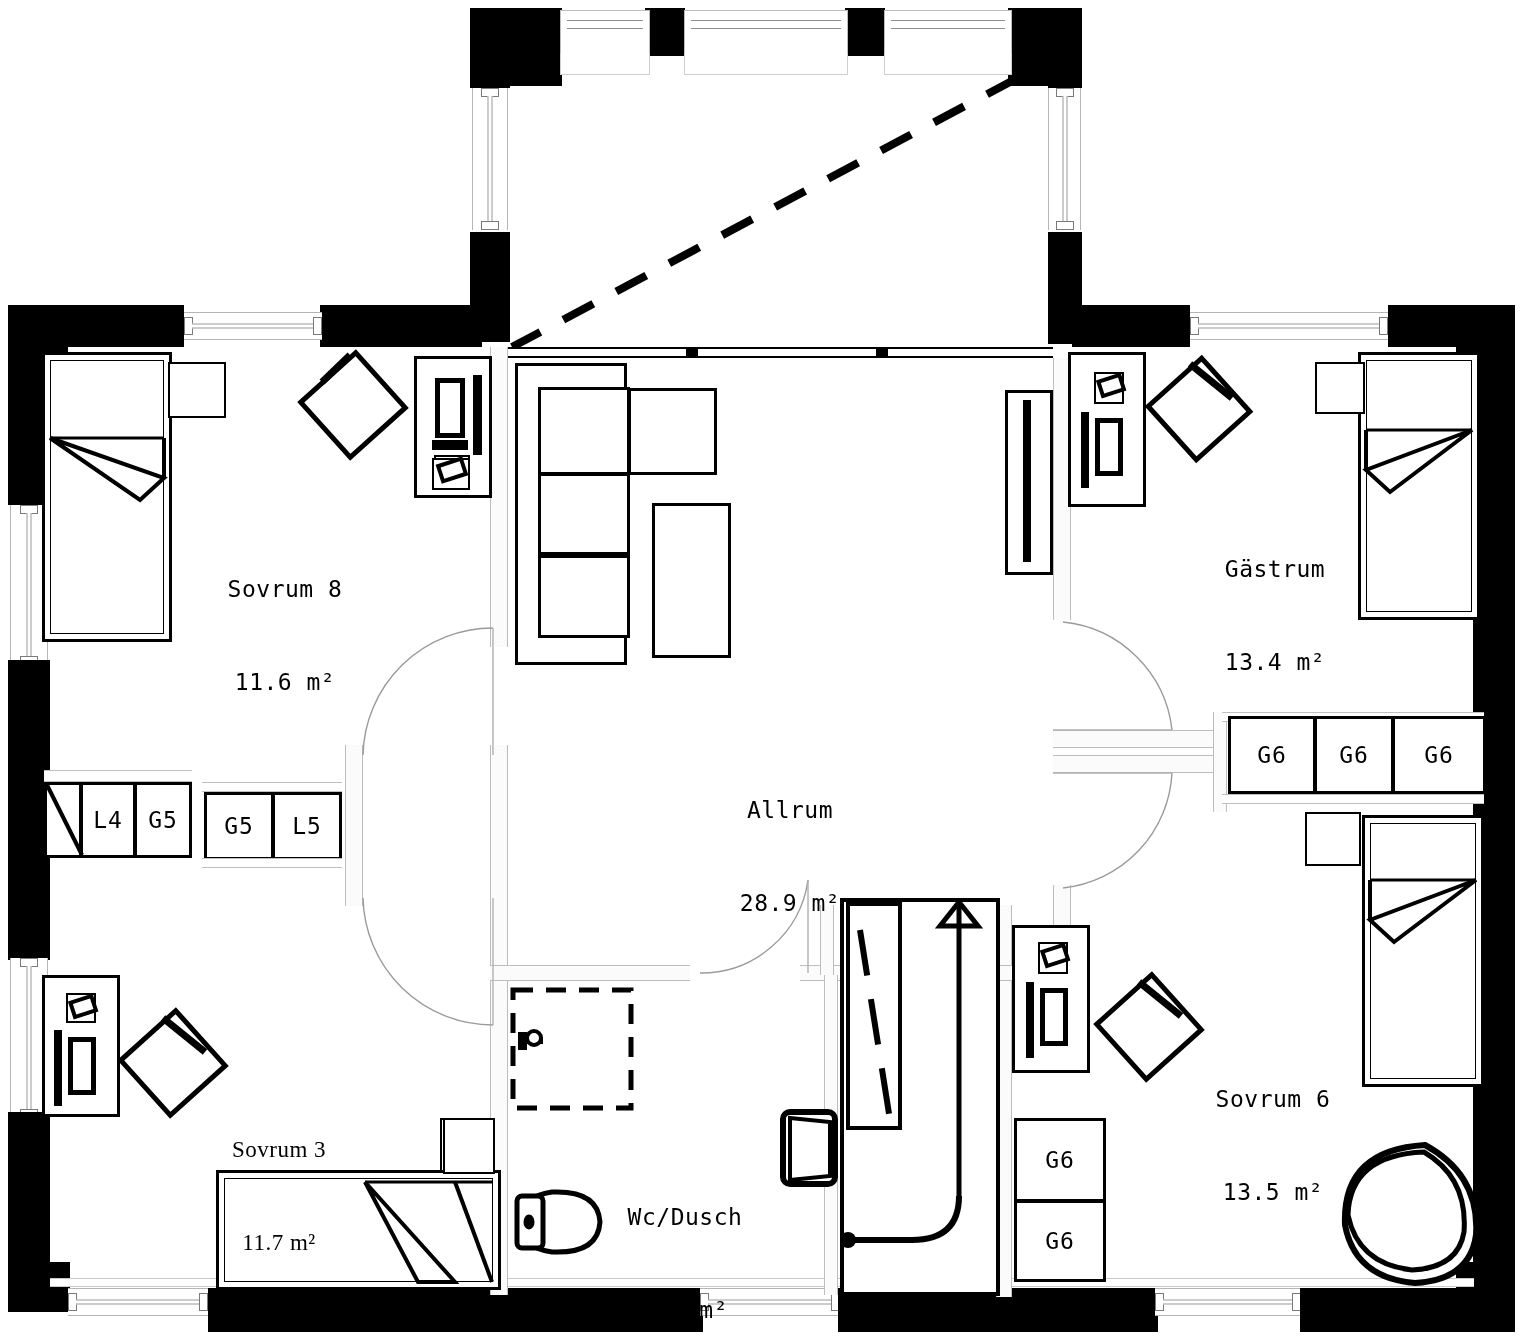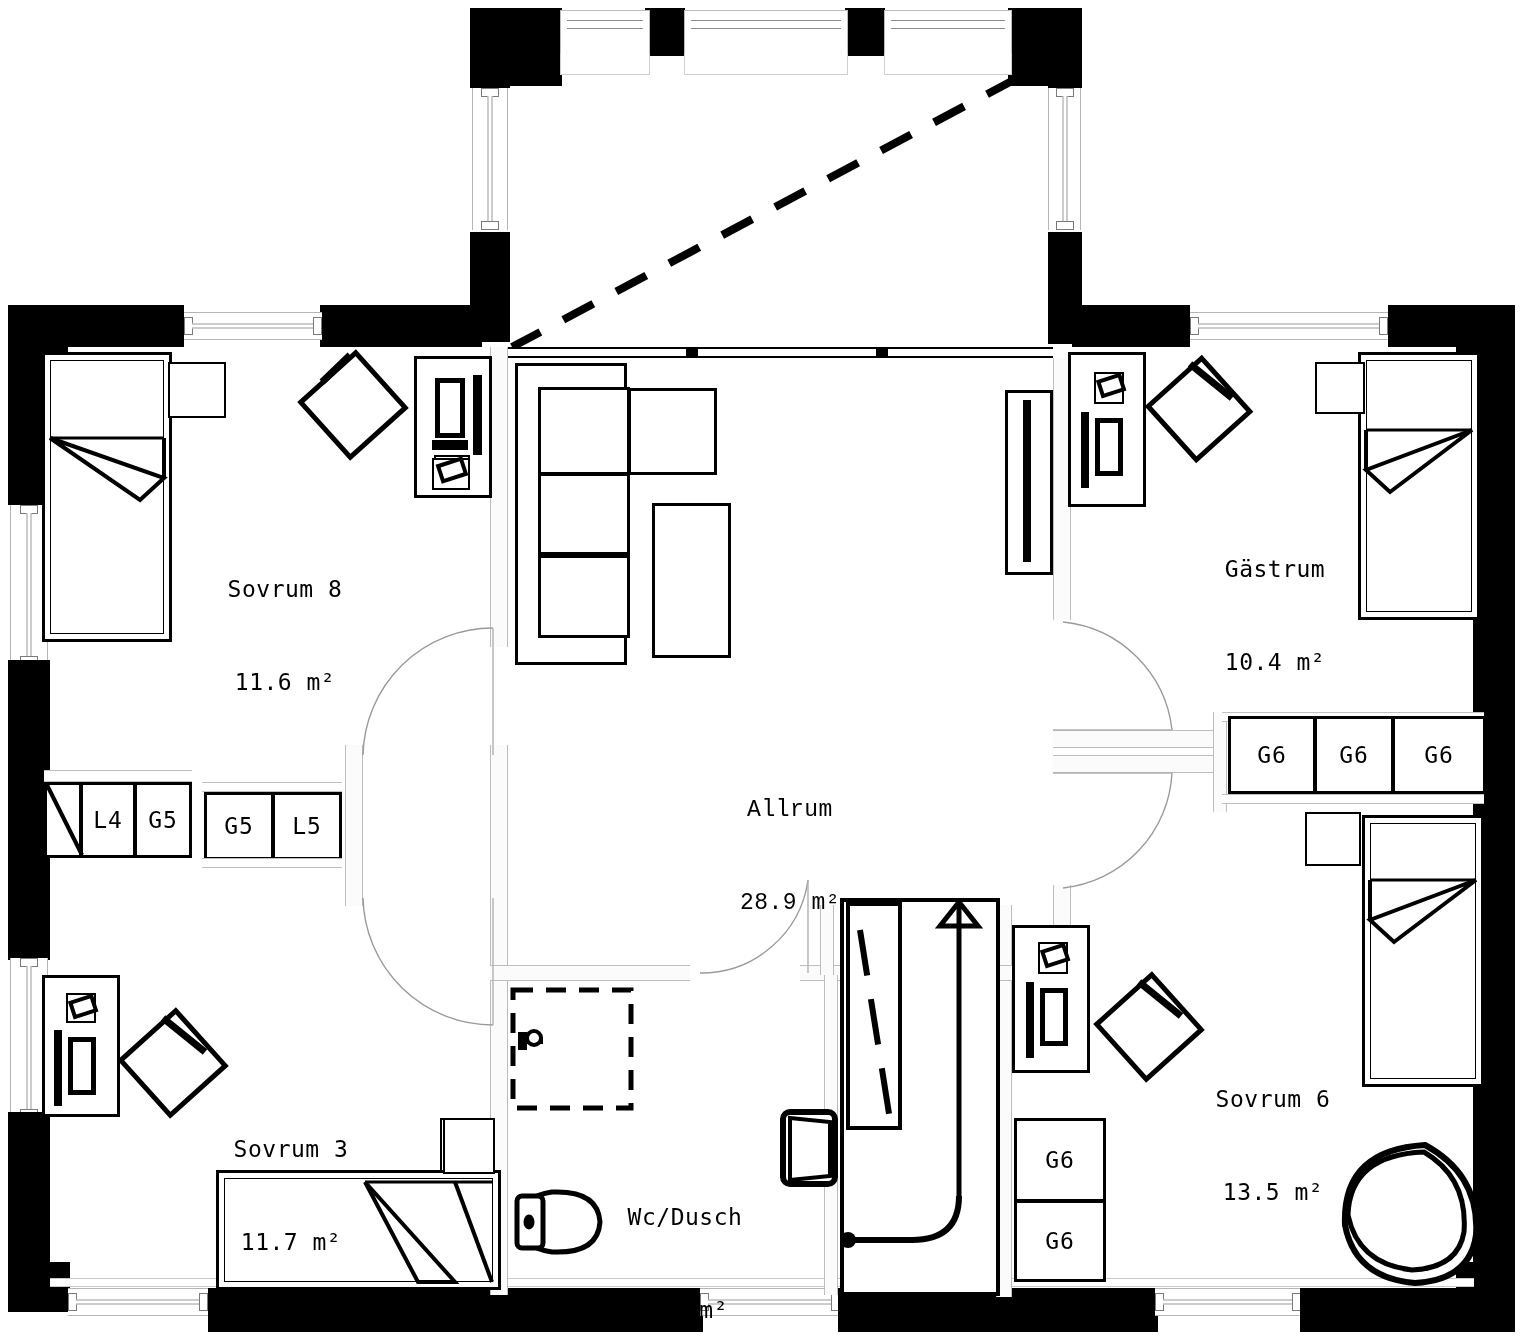--- a/index.html
+++ b/index.html
@@ -225,21 +225,21 @@
   </div>
   <div class="abs" style="left:202px;top:858px;width:140px;height:10px;background:#fff;border-top:1px solid #c0c0c0;border-bottom:1px solid #c0c0c0;"></div>
 
   <div class="abs fr" style="left:515px;top:363px;width:112px;height:302px;"></div>
   <div class="abs fr" style="left:538px;top:387px;width:92px;height:88px;"></div>
   <div class="abs fr" style="left:538px;top:473px;width:92px;height:82px;"></div>
   <div class="abs fr" style="left:538px;top:555px;width:92px;height:83px;"></div>
   <div class="abs fr" style="left:628px;top:388px;width:89px;height:87px;"></div>
   <div class="abs fr" style="left:652px;top:503px;width:79px;height:155px;"></div>
 
-  <div class="abs rlabel" style="left:665px;top:733px;width:250px;font-family:Liberation Mono, monospace;">
+  <div class="abs rlabel" style="left:665px;top:733px;width:250px;">
     <div>Allrum</div>
     <div>28.9 m²</div>
   </div>
 
   <div class="abs fr" style="left:1358px;top:352px;width:122px;height:268px;"></div>
   <div class="abs fthin" style="left:1366px;top:360px;width:106px;height:252px;"></div>
   <svg width="1523" height="1344">
     <polygon points="1472,430 1366,470 1390,492 1472,430" fill="#fff" stroke="#000" stroke-width="4"></polygon>
     <line x1="1366" y1="430" x2="1472" y2="430" stroke="#000" stroke-width="3"></line>
     <line x1="1366" y1="430" x2="1366" y2="470" stroke="#000" stroke-width="4"></line>
@@ -256,21 +256,21 @@
   </svg>
   <div class="abs" style="left:1095px;top:418px;width:28px;height:58px;background:#fff;border:5px solid #000;"></div>
   <div class="abs wall-solid" style="left:1081px;top:412px;width:8px;height:76px;"></div>
   <svg width="1523" height="1344">
     <rect x="1163" y="373" width="72" height="72" transform="rotate(-42 1199 409)" fill="#fff" stroke="#000" stroke-width="5"></rect>
     <path d="M 1190 364 L 1232 398" stroke="#000" stroke-width="7" fill="none"></path>
   </svg>
 
   <div class="abs rlabel" style="left:1150px;top:492px;width:250px;">
     <div>Gästrum</div>
-    <div>10.4 m²</div>
+    <div>13.4 m²</div>
   </div>
 
   <div class="abs fr" style="left:216px;top:1170px;width:285px;height:120px;"></div>
   <div class="abs fthin" style="left:224px;top:1178px;width:269px;height:104px;"></div>
   <svg width="1523" height="1344">
     <polygon points="365,1182 455,1282 418,1282 365,1182" fill="#fff" stroke="#000" stroke-width="4"></polygon>
     <line x1="365" y1="1182" x2="493" y2="1182" stroke="#000" stroke-width="3"></line>
     <line x1="455" y1="1182" x2="492" y2="1282" stroke="#000" stroke-width="4"></line>
   </svg>
   <div class="abs fr2" style="left:440px;top:1118px;width:55px;height:54px;"></div>
@@ -280,21 +280,21 @@
   <svg width="1523" height="1344">
     <rect x="72" y="999" width="22" height="15" transform="rotate(-18 83 1006)" fill="#fff" stroke="#000" stroke-width="4"></rect>
   </svg>
   <div class="abs" style="left:68px;top:1037px;width:28px;height:58px;background:#fff;border:5px solid #000;"></div>
   <div class="abs wall-solid" style="left:54px;top:1030px;width:8px;height:76px;"></div>
   <svg width="1523" height="1344">
     <rect x="136" y="1026" width="74" height="74" transform="rotate(-42 173 1063)" fill="#fff" stroke="#000" stroke-width="5"></rect>
     <path d="M 163 1018 L 205 1052" stroke="#000" stroke-width="7" fill="none"></path>
   </svg>
 
-  <div class="abs rlabel" style="left:166px;top:1072px;width:250px;">
+  <div class="abs rlabel" style="left:154px;top:1072px;width:250px;font-family:Liberation Serif, serif;">
     <div>Sovrum 3</div>
     <div>11.7 m²</div>
   </div>
 
   <div class="abs" style="left:1222px;top:712px;width:262px;height:10px;background:#fff;border-top:1px solid #c0c0c0;border-bottom:1px solid #c0c0c0;"></div>
   <div class="abs" style="left:1228px;top:716px;width:258px;height:78px;">
     <div class="abs ccell" style="left:0;top:0;width:88px;height:78px;">G6</div>
     <div class="abs ccell" style="left:86px;top:0;width:80px;height:78px;">G6</div>
     <div class="abs ccell" style="left:164px;top:0;width:94px;height:78px;">G6</div>
   </div>

